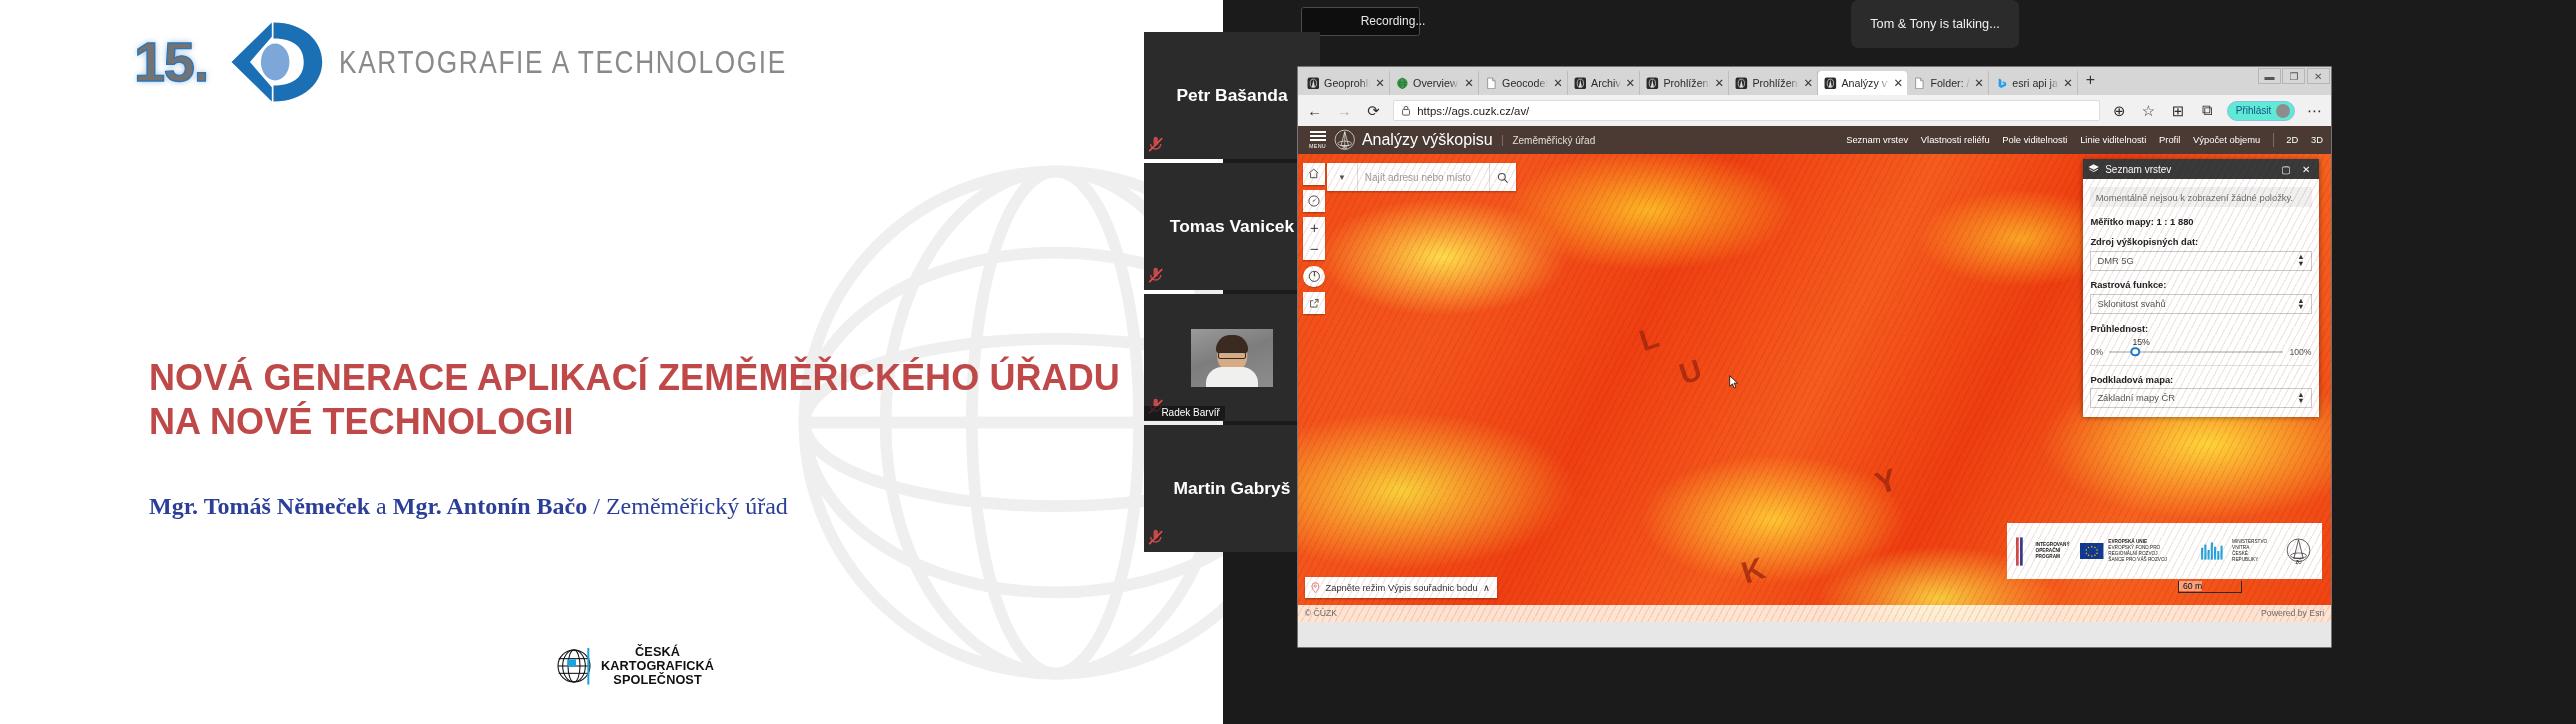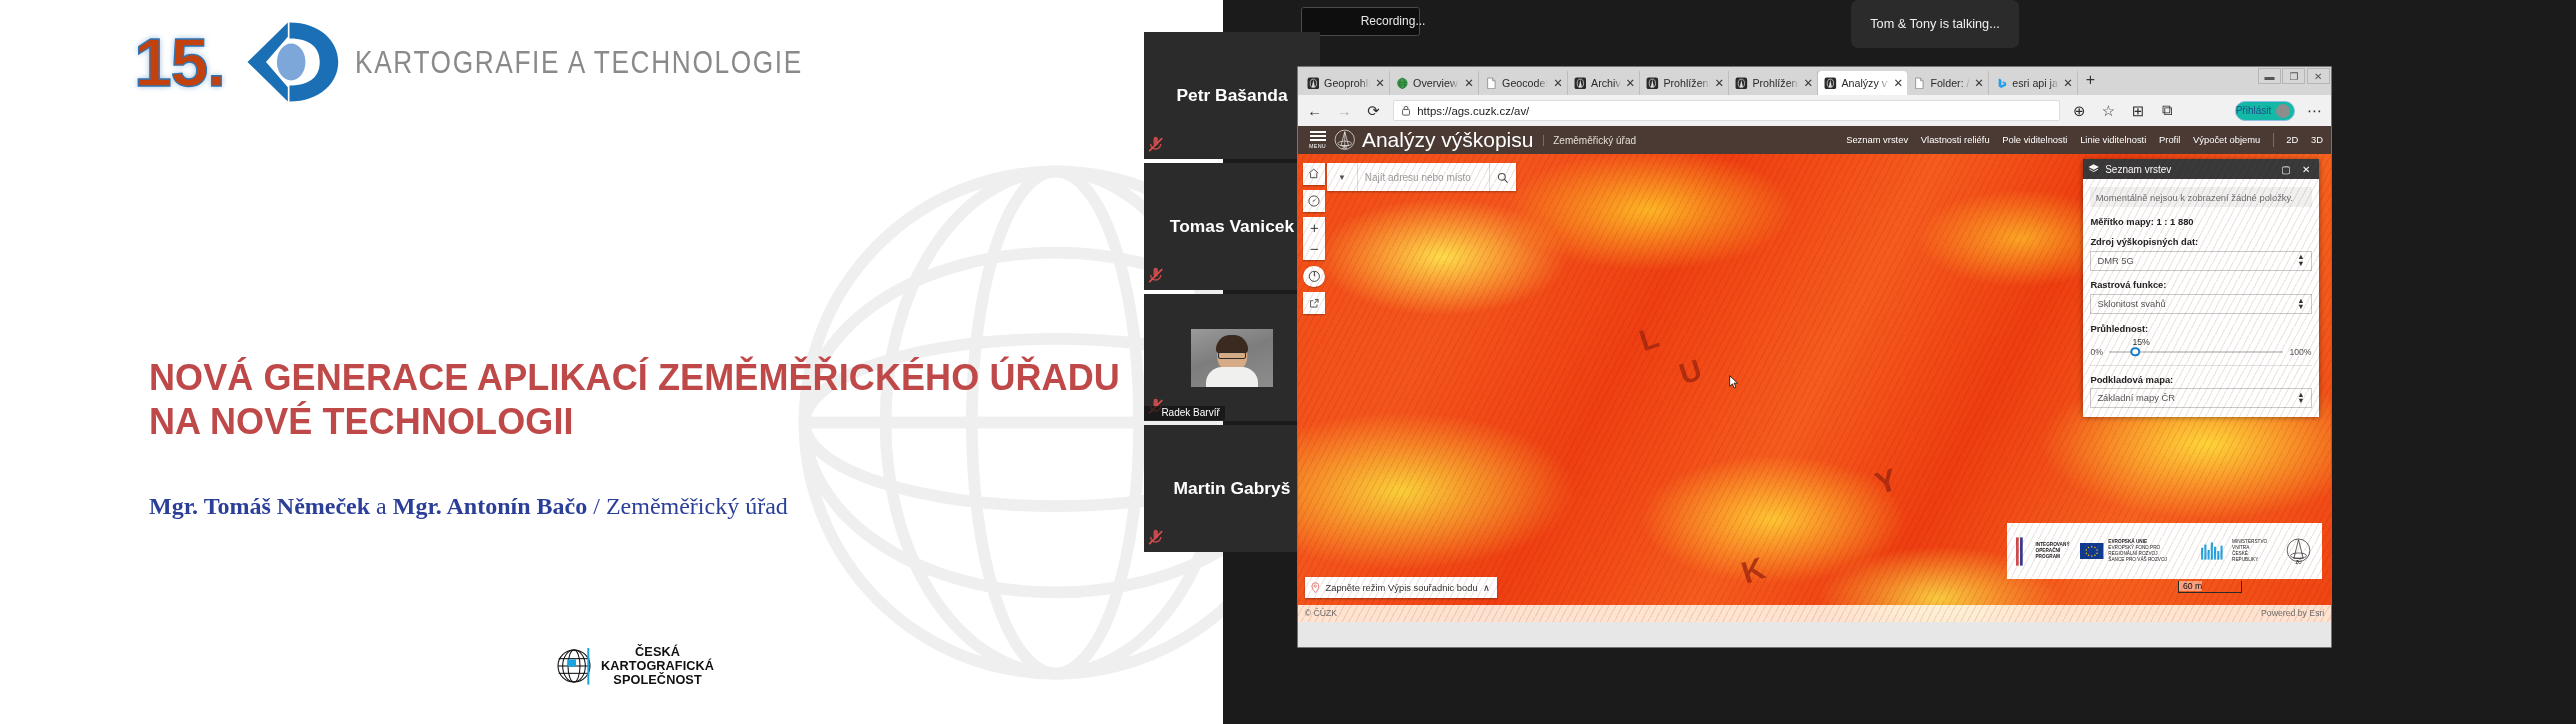--- a/index.html
+++ b/index.html
@@ -4,21 +4,21 @@
 <style>
   * { margin:0; padding:0; box-sizing:border-box; }
   html,body { width:2576px; height:725px; overflow:hidden; background:#000; font-family:"Liberation Sans", sans-serif; }
   #root { position:relative; width:2576px; height:725px; background:#000; }
 
   
   #slide { position:absolute; left:0; top:0; width:1223px; height:725px; background:#ffffff; overflow:hidden; }
   #globe-wm { position:absolute; right:-94px; top:161px; width:523px; height:523px; opacity:.55; pointer-events:none; }
 
   .hdr { position:absolute; left:134px; top:20px; display:flex; align-items:center; gap:14.8px; }
-  .hdr-15 { font-size:68px; font-weight:700; letter-spacing:-1.3px; color:#c2410c;
+  .hdr-15 { font-size:56px; font-weight:700; letter-spacing:-1.3px; color:#737373;
             -webkit-text-stroke:1.3px #2e75b6; text-shadow:0 0 6.7px rgba(46,117,182,.55);
             font-family:"Liberation Sans", sans-serif; line-height:1; }
   .hdr-logo { width:101px; height:84px; }
   .hdr-txt { font-size:32px; letter-spacing:2px; color:#8a8a8a; font-weight:400;
              transform:scaleX(.82); transform-origin:left center; white-space:nowrap;
              font-family:"Liberation Sans", sans-serif; }
 
   #title-wrap { position:absolute; left:149px; top:356px; width:1020px; }
   .title-line { color:#bf4949; font-weight:700; font-size:36px; line-height:1.22;
                 letter-spacing:0.1px; white-space:nowrap;
@@ -86,31 +86,31 @@
                      color:#555; font-size:10px; background:#d6d6d6; border:0.7px solid #b6b6b6; }
 
   #navbar { height:31px; background:#f1f1f1; display:flex; align-items:center; gap:9.4px; padding:0 6.7px; }
   .navbtn { width:20px; height:20px; display:flex; align-items:center; justify-content:center;
             color:#2d2d2d; font-size:14.8px; }
   .navbtn.dim { color:#b2b2b2; }
   #urlbox { flex:1 1 auto; height:21.5px; background:#ffffff; border-radius:2px;
             display:flex; align-items:center; gap:6.7px; padding:0 6.7px; border:0.7px solid #dcdcdc; }
   #urlbox .urltext { font-size:11.4px; color:#1c1c1c; font-family:"Liberation Sans", sans-serif; }
   #signin { height:20px; border:0.7px solid #8fbce0; border-radius:10px; display:flex;
-            align-items:center; gap:4.7px; padding:0 4px 0 0; background:#14b8a6;margin-left:48px; }
+            align-items:center; gap:4.7px; padding:0 4px 0 8px; background:#5eead4; }
   #signin span { font-size:10px; color:#1b4f86; font-family:"Liberation Sans", sans-serif; }
   #signin .av { width:14px; height:14px; border-radius:50%; background:#8d8d8d; }
 
   
   #appbar { height:28px; background:#4a3a33; display:flex; align-items:center; color:#fff; padding:0 8px; }
   #hamburger { width:23px; display:flex; flex-direction:column; align-items:center; gap:2px; margin-right:5.4px; }
   #hamburger i { display:block; width:16px; height:2px; background:#fff; }
   #hamburger small { font-size:5.4px; letter-spacing:0.3px; font-family:"Liberation Sans", sans-serif; }
   #cuzk-mark { width:21.5px; height:21.5px; margin-right:6px; }
-  #apptitle { font-size:21px; font-weight:400; font-family:"Liberation Sans", sans-serif; }
+  #apptitle { font-size:16px; font-weight:400; font-family:"Liberation Sans", sans-serif; }
   #appsub { font-size:10px; color:#e4ded9; margin-left:9.4px; padding-left:9.4px; border-left:0.7px solid #7b6b62;
             font-family:"Liberation Sans", sans-serif; }
   #appnav { margin-left:auto; display:flex; align-items:center; gap:12.7px; font-size:9.4px;
             font-family:"Liberation Sans", sans-serif; }
   #appnav .sep { width:0.7px; height:14.8px; background:#7b6b62; }
 
   
   #map { position:relative; height:468px; overflow:hidden;
          background:
            radial-gradient(ellipse 201px 94px at 14% 22%, rgba(255,235,80,.9), transparent 62%),

